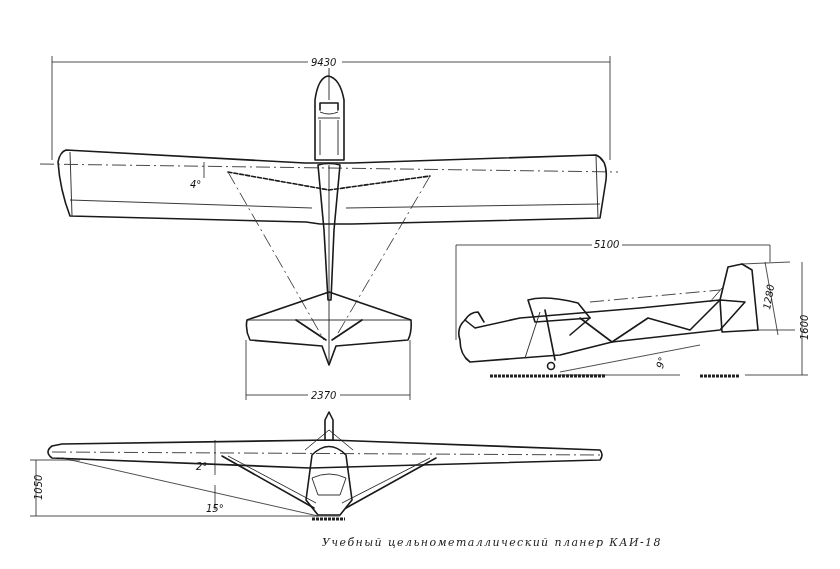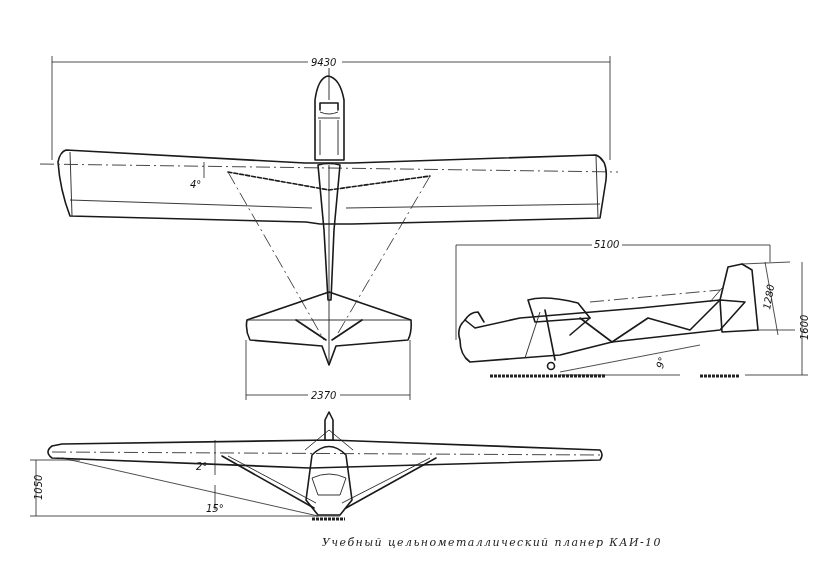--- a/index.html
+++ b/index.html
@@ -119,13 +119,13 @@
     <line class="dim" x1="30" y1="460" x2="80" y2="460"></line>
     <line class="dim" x1="30" y1="516" x2="340" y2="516"></line>
     <line class="dim" x1="36" y1="460" x2="36" y2="516"></line>
     <text class="dimtxt" x="0" y="0" transform="translate(42 500) rotate(-90)">1050</text>
     <line class="dim" x1="62" y1="458" x2="318" y2="516"></line>
     <line class="dim" x1="215" y1="485" x2="215" y2="510"></line>
     <text class="dimtxt" x="206" y="512">15°</text>
   </g>
 </svg>
 
-<div class="caption">Учебный цельнометаллический планер КАИ-10</div>
+<div class="caption">Учебный цельнометаллический планер КАИ-18</div>
 
 </body></html>

